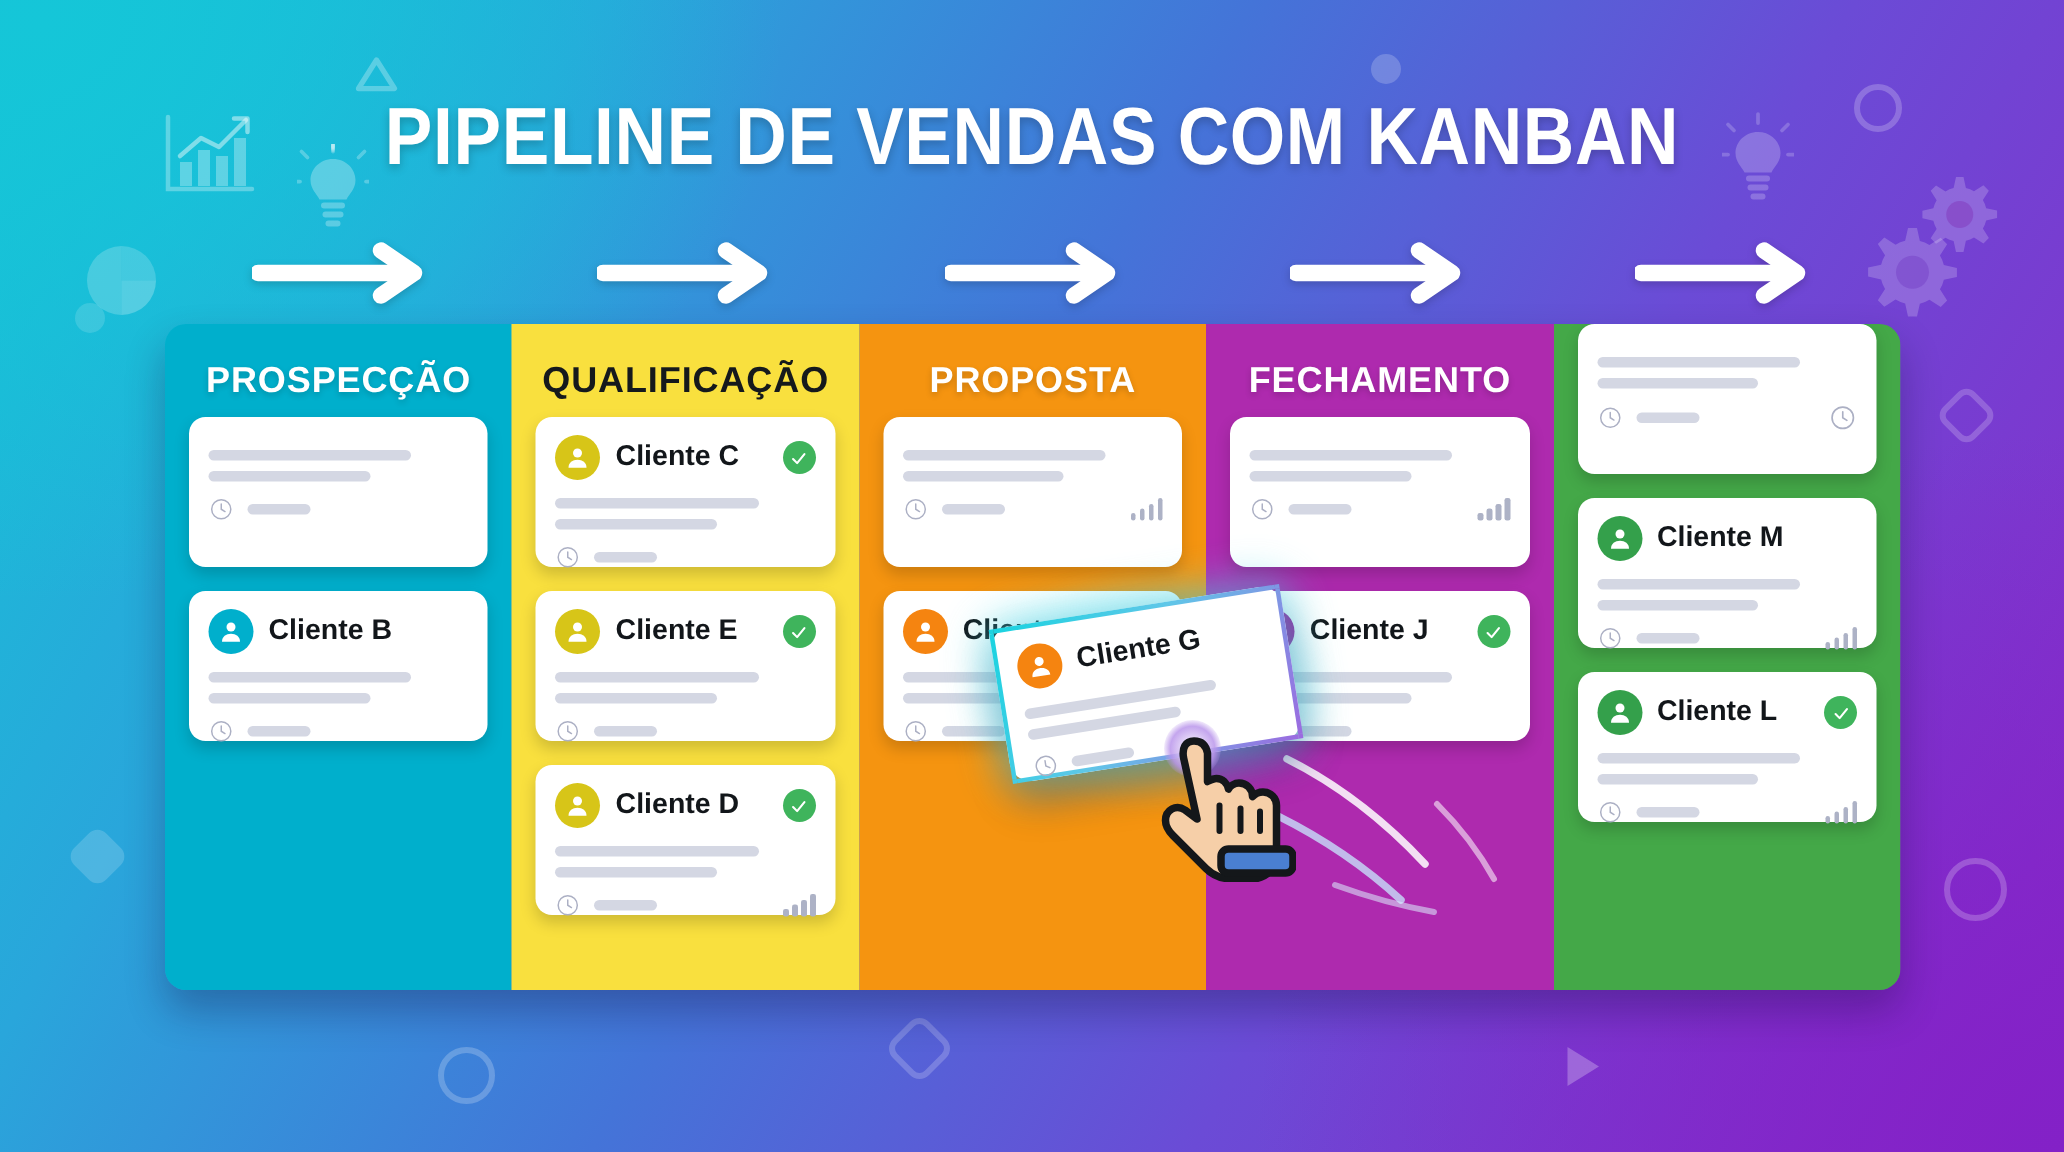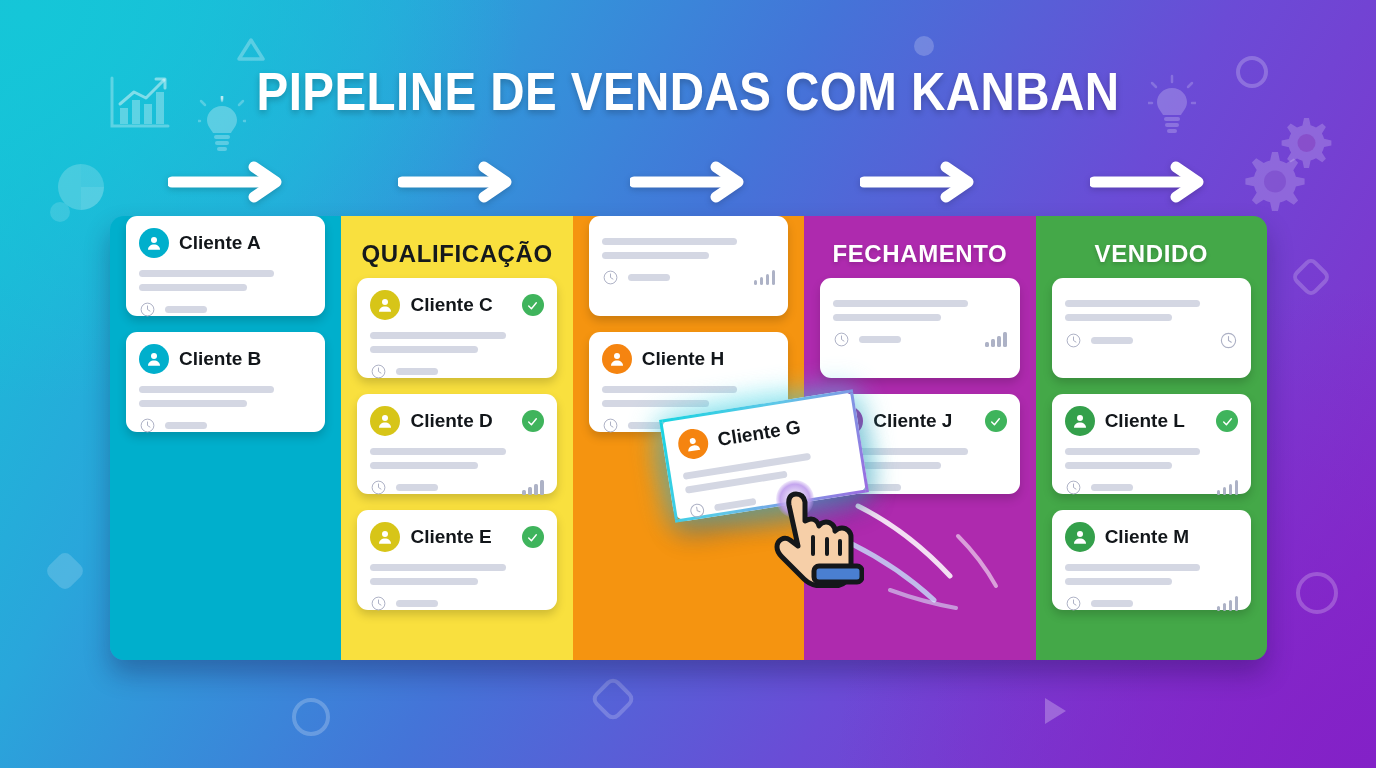--- a/index.html
+++ b/index.html
@@ -232,31 +232,23 @@
     <div class="arrow" style="left:1090px;">
       <svg width="120" height="44" viewBox="0 0 120 44">
         <path d="M4 22 H96" stroke="#fff" stroke-width="11" stroke-linecap="round" fill="none"></path>
         <path d="M86 7 L108 22 L86 37" stroke="#fff" stroke-width="11" stroke-linecap="round" stroke-linejoin="round" fill="none"></path>
       </svg>
     </div>
   </div>
 
   <div id="board">
       <div class="column" style="background: rgb(0, 175, 204);">
+        <div class="col-title light">PROSPECÇÃO</div>
         <div class="cards">
           <div class="card">
-            <div class="card-top">
-              <div class="avatar" style="background: rgb(0, 175, 204);">
-                <svg viewBox="0 0 24 24">
-                  <circle cx="12" cy="8" r="4"></circle>
-                  <path d="M4 21c0-4.4 3.6-7 8-7s8 2.6 8 7z"></path>
-                </svg>
-              </div>
-              <div class="cname">Cliente A</div>
-            </div>
             <div class="bar b1"></div>
             <div class="bar b2"></div>
             <div class="card-foot">
               <span class="clock"><svg viewBox="0 0 24 24">
                   <circle cx="12" cy="12" r="9"></circle>
                   <path d="M12 7v5l3.5 2.2" stroke-linecap="round"></path>
                 </svg></span>
               <span class="bar b3"></span>
               <span class="foot-right"></span>
             </div>
@@ -289,20 +281,46 @@
         <div class="cards">
           <div class="card">
             <div class="card-top">
               <div class="avatar" style="background: rgb(215, 197, 24);">
                 <svg viewBox="0 0 24 24">
                   <circle cx="12" cy="8" r="4"></circle>
                   <path d="M4 21c0-4.4 3.6-7 8-7s8 2.6 8 7z"></path>
                 </svg>
               </div>
               <div class="cname">Cliente C</div>
+              <div class="check">
+                <svg viewBox="0 0 24 24">
+                  <path d="M5 13 L10 18 L19 7"></path>
+                </svg>
+              </div>
+            </div>
+            <div class="bar b1"></div>
+            <div class="bar b2"></div>
+            <div class="card-foot">
+              <span class="clock"><svg viewBox="0 0 24 24">
+                  <circle cx="12" cy="12" r="9"></circle>
+                  <path d="M12 7v5l3.5 2.2" stroke-linecap="round"></path>
+                </svg></span>
+              <span class="bar b3"></span>
+              <span class="foot-right"></span>
+            </div>
+          </div>
+          <div class="card">
+            <div class="card-top">
+              <div class="avatar" style="background: rgb(215, 197, 24);">
+                <svg viewBox="0 0 24 24">
+                  <circle cx="12" cy="8" r="4"></circle>
+                  <path d="M4 21c0-4.4 3.6-7 8-7s8 2.6 8 7z"></path>
+                </svg>
+              </div>
+              <div class="cname">Cliente E</div>
               <div class="check">
                 <svg viewBox="0 0 24 24">
                   <path d="M5 13 L10 18 L19 7"></path>
                 </svg>
               </div>
             </div>
             <div class="bar b1"></div>
             <div class="bar b2"></div>
             <div class="card-foot">
               <span class="clock"><svg viewBox="0 0 24 24">
@@ -339,49 +357,24 @@
               <span class="foot-right">
                 <span class="minichart">
                   <i style="height:5px"></i>
                   <i style="height:8px"></i>
                   <i style="height:11px"></i>
                   <i style="height:15px"></i>
                 </span>
               </span>
             </div>
           </div>
-          <div class="card">
-            <div class="card-top">
-              <div class="avatar" style="background: rgb(215, 197, 24);">
-                <svg viewBox="0 0 24 24">
-                  <circle cx="12" cy="8" r="4"></circle>
-                  <path d="M4 21c0-4.4 3.6-7 8-7s8 2.6 8 7z"></path>
-                </svg>
-              </div>
-              <div class="cname">Cliente E</div>
-              <div class="check">
-                <svg viewBox="0 0 24 24">
-                  <path d="M5 13 L10 18 L19 7"></path>
-                </svg>
-              </div>
-            </div>
-            <div class="bar b1"></div>
-            <div class="bar b2"></div>
-            <div class="card-foot">
-              <span class="clock"><svg viewBox="0 0 24 24">
-                  <circle cx="12" cy="12" r="9"></circle>
-                  <path d="M12 7v5l3.5 2.2" stroke-linecap="round"></path>
-                </svg></span>
-              <span class="bar b3"></span>
-              <span class="foot-right"></span>
-            </div>
-          </div>
         </div>
       </div>
       <div class="column" style="background: rgb(245, 148, 16);">
+        <div class="col-title light">PROPOSTA</div>
         <div class="cards">
           <div class="card">
             <div class="bar b1"></div>
             <div class="bar b2"></div>
             <div class="card-foot">
               <span class="clock"><svg viewBox="0 0 24 24">
                   <circle cx="12" cy="12" r="9"></circle>
                   <path d="M12 7v5l3.5 2.2" stroke-linecap="round"></path>
                 </svg></span>
               <span class="bar b3"></span>
@@ -469,21 +462,20 @@
                   <circle cx="12" cy="12" r="9"></circle>
                   <path d="M12 7v5l3.5 2.2" stroke-linecap="round"></path>
                 </svg></span>
               <span class="bar b3"></span>
               <span class="foot-right"></span>
             </div>
           </div>
         </div>
       </div>
       <div class="column" style="background: rgb(68, 168, 72);">
-        <div class="col-title light">VENDIDO</div>
         <div class="cards">
           <div class="card">
             <div class="bar b1"></div>
             <div class="bar b2"></div>
             <div class="card-foot">
               <span class="clock"><svg viewBox="0 0 24 24">
                   <circle cx="12" cy="12" r="9"></circle>
                   <path d="M12 7v5l3.5 2.2" stroke-linecap="round"></path>
                 </svg></span>
               <span class="bar b3"></span>
@@ -496,26 +488,21 @@
             </div>
           </div>
           <div class="card">
             <div class="card-top">
               <div class="avatar" style="background: rgb(52, 160, 75);">
                 <svg viewBox="0 0 24 24">
                   <circle cx="12" cy="8" r="4"></circle>
                   <path d="M4 21c0-4.4 3.6-7 8-7s8 2.6 8 7z"></path>
                 </svg>
               </div>
-              <div class="cname">Cliente L</div>
-              <div class="check">
-                <svg viewBox="0 0 24 24">
-                  <path d="M5 13 L10 18 L19 7"></path>
-                </svg>
-              </div>
+              <div class="cname">Cliente M</div>
             </div>
             <div class="bar b1"></div>
             <div class="bar b2"></div>
             <div class="card-foot">
               <span class="clock"><svg viewBox="0 0 24 24">
                   <circle cx="12" cy="12" r="9"></circle>
                   <path d="M12 7v5l3.5 2.2" stroke-linecap="round"></path>
                 </svg></span>
               <span class="bar b3"></span>
               <span class="foot-right">
@@ -529,21 +516,26 @@
             </div>
           </div>
           <div class="card">
             <div class="card-top">
               <div class="avatar" style="background: rgb(52, 160, 75);">
                 <svg viewBox="0 0 24 24">
                   <circle cx="12" cy="8" r="4"></circle>
                   <path d="M4 21c0-4.4 3.6-7 8-7s8 2.6 8 7z"></path>
                 </svg>
               </div>
-              <div class="cname">Cliente M</div>
+              <div class="cname">Cliente L</div>
+              <div class="check">
+                <svg viewBox="0 0 24 24">
+                  <path d="M5 13 L10 18 L19 7"></path>
+                </svg>
+              </div>
             </div>
             <div class="bar b1"></div>
             <div class="bar b2"></div>
             <div class="card-foot">
               <span class="clock"><svg viewBox="0 0 24 24">
                   <circle cx="12" cy="12" r="9"></circle>
                   <path d="M12 7v5l3.5 2.2" stroke-linecap="round"></path>
                 </svg></span>
               <span class="bar b3"></span>
               <span class="foot-right">

